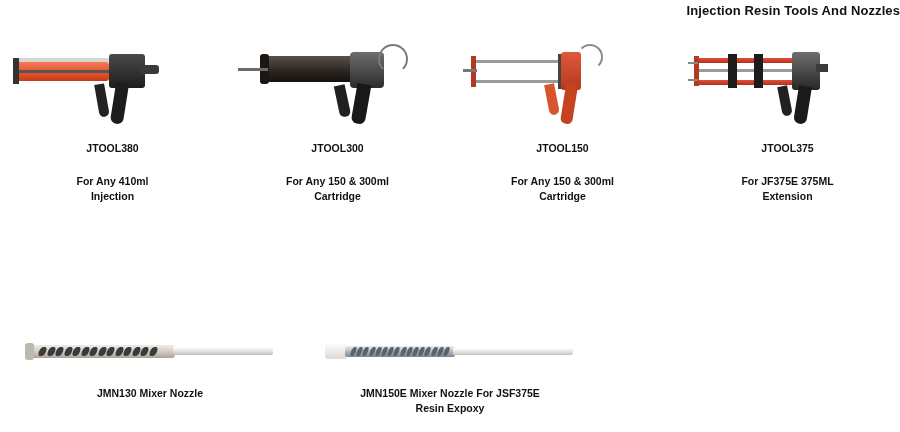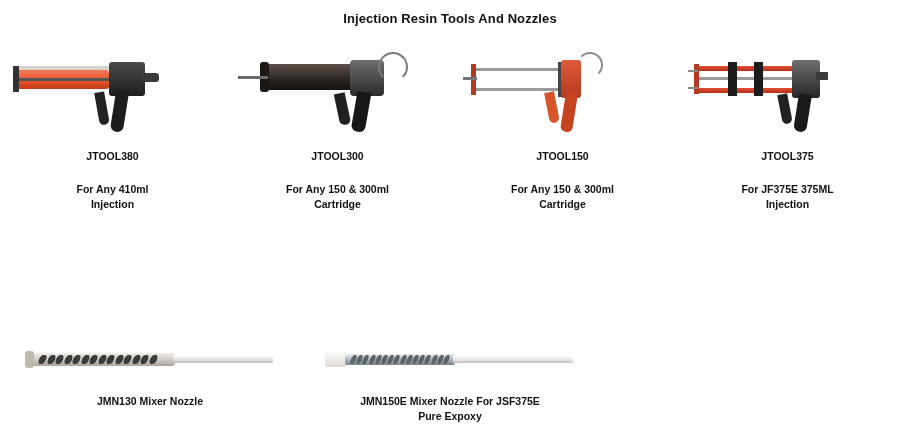--- a/index.html
+++ b/index.html
@@ -9,25 +9,25 @@
   body {
     width: 900px;
     height: 432px;
     background: #ffffff;
     font-family: "Liberation Sans", sans-serif;
     color: #111111;
     overflow: hidden;
     position: relative;
   }
   .page-title {
-    text-align: center;
+    text-align: right;
     font-size: 13px;
     font-weight: bold;
     color: #111111;
-    padding-top: 11px;
+    padding-top: 3px;
     letter-spacing: 0.1px;
   }
   .row {
     display: flex;
     width: 900px;
   }
   .row-tools {
     margin-top: 14px;
   }
   .tool-cell {
@@ -364,21 +364,21 @@
       <div class="plate t4-plate"></div>
       <div class="rodline t4-rod"></div>
       <div class="rodline t4-rod2"></div>
       <div class="plate t4-head"></div>
       <div class="plate t4-nose"></div>
       <div class="handle t4-grip"></div>
       <div class="trigger t4-trigger"></div>
     </div>
     <div class="tool-code">JTOOL375</div>
     <div class="tool-desc" style="white-space: pre-line;">For JF375E 375ML
-Injection</div>
+Extension</div>
   </div>
 
 </div>
 
 <div class="row row-nozzles">
 
   <div class="nozzle-cell">
     <div class="nozzle-art">
       <div class="n1-body"></div>
       <div class="n1-cap"></div>
@@ -422,16 +422,16 @@
           <span style="left: 62px;"></span>
           <span style="left: 68.2px;"></span>
           <span style="left: 74.4px;"></span>
           <span style="left: 80.6px;"></span>
           <span style="left: 86.8px;"></span>
           <span style="left: 93px;"></span>
         </div>
       <div class="n3-tip"></div>
     </div>
     <div class="nozzle-label" style="white-space: pre-line;">JMN150E Mixer Nozzle For JSF375E
-Pure Expoxy</div>
+Resin Expoxy</div>
   </div>
 
 </div>
 
 </body></html>

